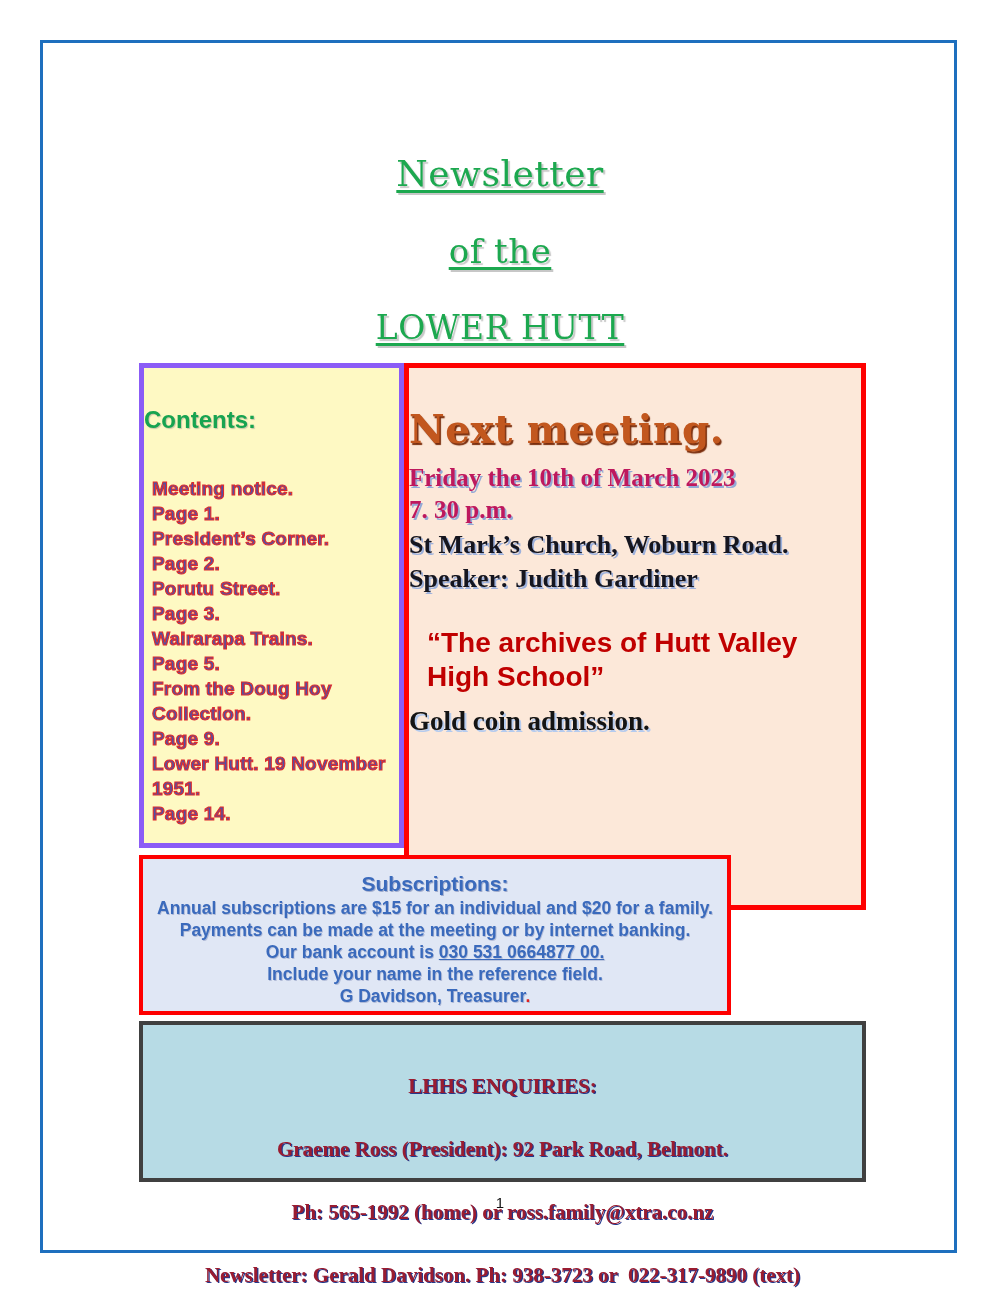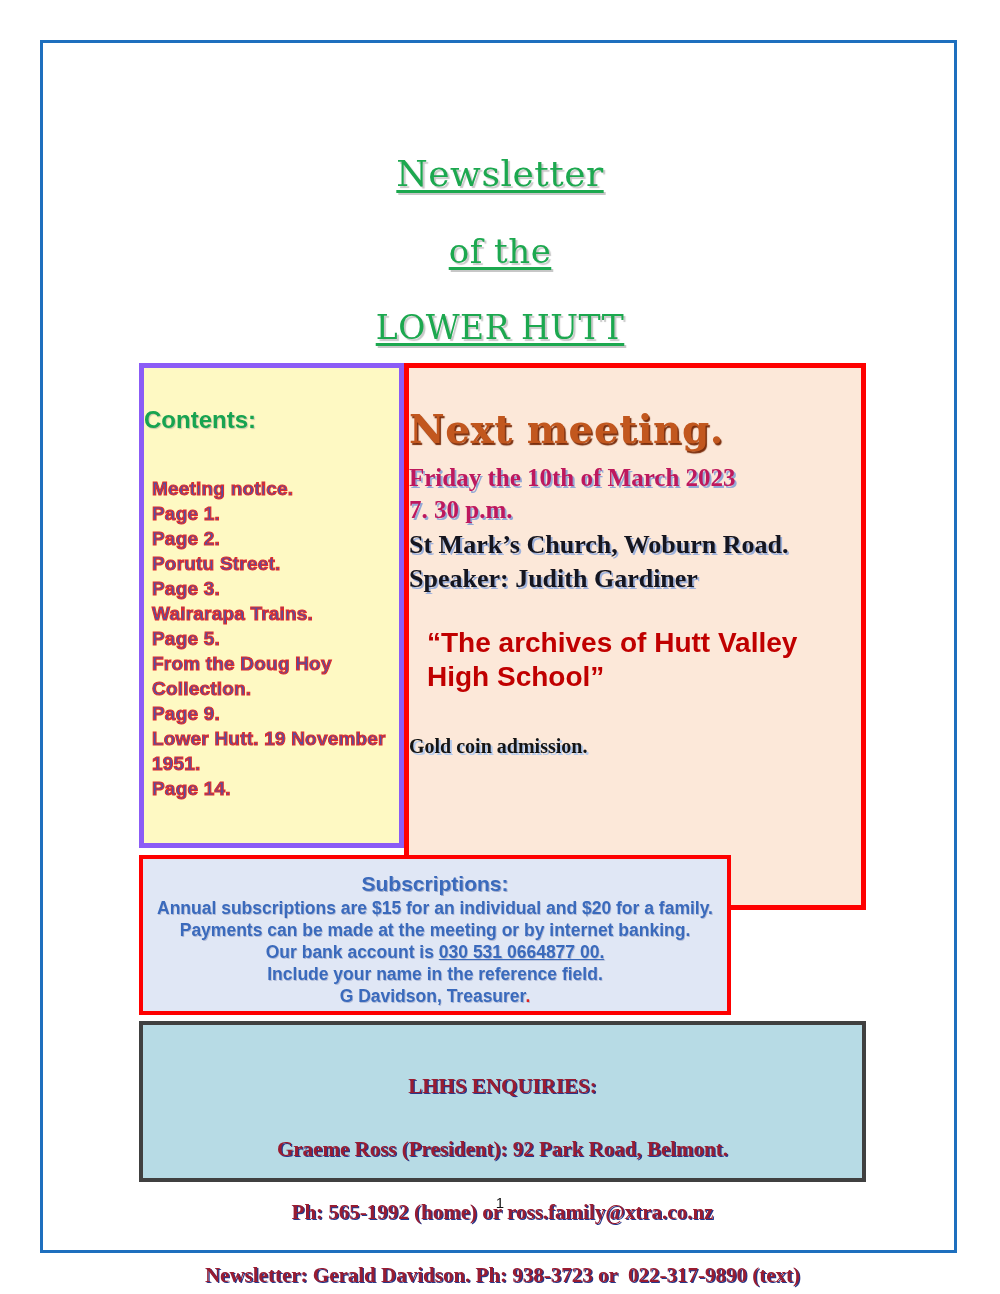--- a/index.html
+++ b/index.html
@@ -81,22 +81,22 @@
   .meet-speaker{margin-top:0px;}
   .meet-topic{
     margin-top:30px;padding:0 18px;
     font-size:28px;font-weight:bold;line-height:34px;color:#c00000;
   }
   .meet-archivist{
     margin-top:30px;font-size:25px;color:#141414;
     text-shadow:2px 2px 0 #b5cbee;
   }
   .meet-admission{
-    margin-top:41px;font-family:"Liberation Serif", serif;font-weight:bold;
-    font-size:20px;color:#141414;text-shadow:2px 2px 0 #b5cbee;
+    margin-top:12px;font-family:"Liberation Serif", serif;font-weight:bold;
+    font-size:27px;color:#141414;text-shadow:2px 2px 0 #b5cbee;
   }
   
   .subs-heading{
     margin-top:13px;font-size:21px;font-weight:bold;color:#3a6abc;
     text-shadow:1px 1px 0 rgba(40,60,130,0.35);
   }
   .subs-line{
     font-size:17.5px;font-weight:bold;line-height:22px;color:#3a6abc;
     padding:0 12px;text-shadow:0.8px 0.8px 0 rgba(40,60,130,0.25);
   }
@@ -128,20 +128,21 @@
   <div class="m-line m-l4">HISTORICAL  SOCIETY INC.</div>
   <div class="m-line m-tag"><span class="ital">Preserve</span><span> the past, </span><span class="ital">Challenge</span><span> the future</span></div>
   <div class="m-line m-date">March  2023</div>
 </header>
 
 <section class="contents-box">
   <div class="contents-heading">Contents:</div>
   <div class="contents-list">
     <div class="contents-item">Meeting notice.</div>
     <div class="contents-item">Page 1.</div>
+    <div class="contents-item">President’s Corner.</div>
     <div class="contents-item">Page 2.</div>
     <div class="contents-item">Porutu Street.</div>
     <div class="contents-item">Page 3.</div>
     <div class="contents-item">Wairarapa Trains.</div>
     <div class="contents-item">Page 5.</div>
     <div class="contents-item">From the Doug Hoy Collection.</div>
     <div class="contents-item">Page 9.</div>
     <div class="contents-item">Lower Hutt. 19 November 1951.</div>
     <div class="contents-item">Page 14.</div>
   </div>

